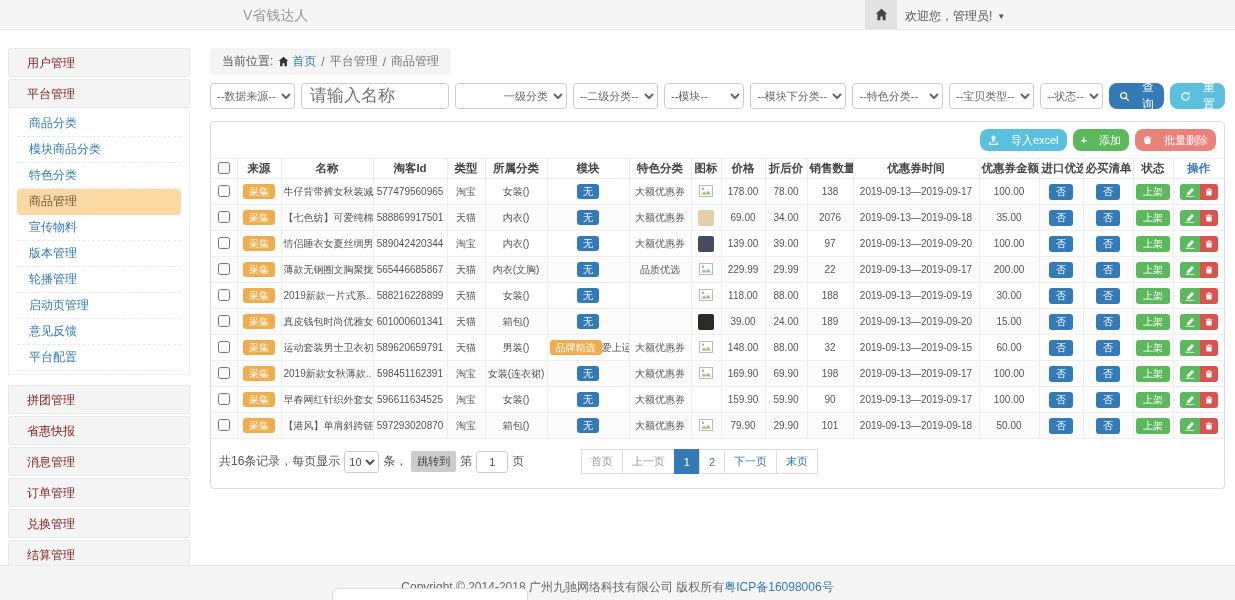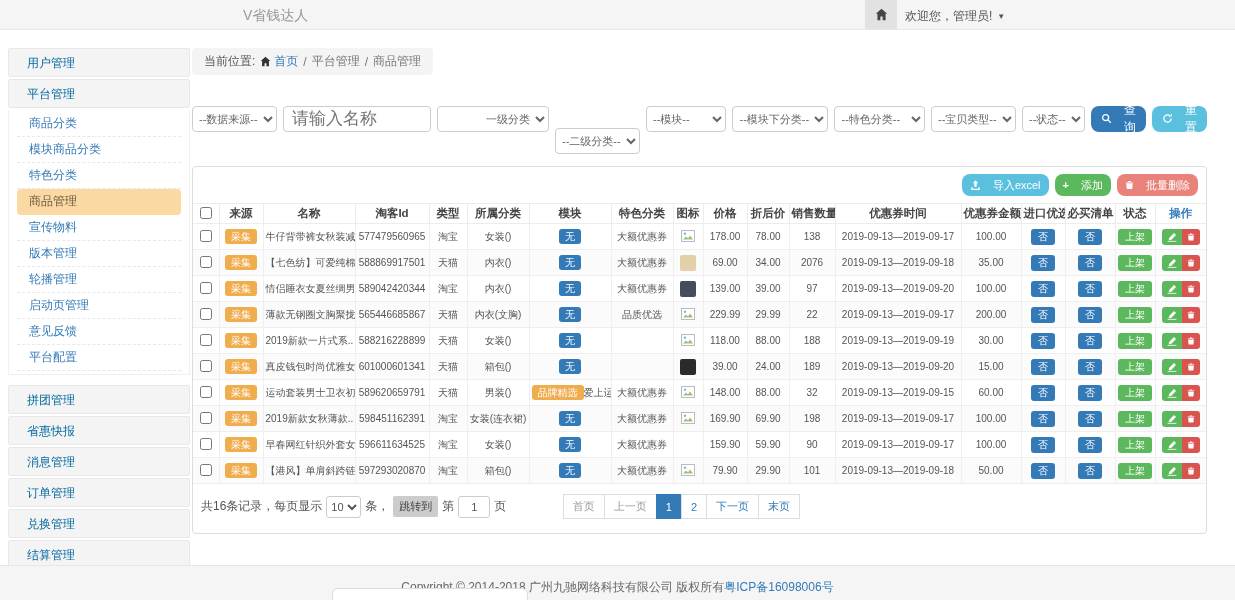--- a/index.html
+++ b/index.html
@@ -9,27 +9,27 @@
   
   .topbar { position:absolute; top:0; left:0; right:0; height:30px; background:#f5f5f5; border-bottom:1px solid #e7e7e7; }
   .app-title { position:absolute; left:243px; top:7px; font-size:14px; color:#9a9a9a; }
   .home-box { position:absolute; left:865px; top:0; width:32px; height:29px; background:#e2e2e2; display:flex; align-items:center; justify-content:center; cursor:pointer; }
   .welcome { position:absolute; left:905px; top:8px; font-size:12px; color:#555; cursor:pointer; display:flex; align-items:center; gap:5px; }
   .caret { font-size:8px; color:#555; }
 
   
   .sidebar { position:absolute; left:8px; top:48px; width:182px; font-size:12px; }
   .sidebar-title { color:#337ab7; font-weight:bold; font-size:14px; padding:10px 6px 12px 6px; }
-  .group-item { height:29px; line-height:28px; background:#f4f4f4; border:1px solid #e8e8e8; border-radius:2px; padding-left:18px; color:#0369a1; margin-bottom:2px; cursor:pointer; }
+  .group-item { height:29px; line-height:28px; background:#f4f4f4; border:1px solid #e8e8e8; border-radius:2px; padding-left:18px; color:#7f1d1d; margin-bottom:2px; cursor:pointer; }
   .submenu { background:#fff; border:1px solid #f0f0f0; border-top:none; padding:1px 8px 3px 8px; margin-bottom:10px; }
   .sub-item { height:26px; line-height:25px; padding-left:12px; color:#337ab7; border-bottom:1px dashed #e8e8e8; cursor:pointer; }
   .sub-item.active { background:#fbd9a2; border-radius:4px; color:#6b5b42; border-bottom-color:transparent; }
 
   
-  .main { position:absolute; left:192px; top:48px; width:1015px; }
+  .main { position:absolute; left:210px; top:48px; width:1015px; }
   .breadcrumb { display:inline-flex; align-items:center; gap:5px; background:#f4f4f4; border-radius:4px; padding:5px 12px; font-size:12px; color:#777; margin-bottom:8px; }
   .breadcrumb .loc { color:#555; }
   .breadcrumb a { color:#337ab7; text-decoration:none; cursor:pointer; display:inline-flex; align-items:center; gap:3px; }
 
   .filters { display:flex; align-items:center; gap:6px; margin-bottom:12px; }
   .filters select { height:26px; border:1px solid #ccc; border-radius:4px; background:#fff; color:#666; font-size:11px; padding:0 2px; font-family:inherit; }
   .filters input[type=text] { height:26px; width:148px; border:1px solid #ccc; border-radius:4px; font-size:17px; padding:0 8px; color:#555; font-family:inherit; }
 
   .btn { display:inline-flex; align-items:center; justify-content:flex-start; gap:12px; border:none; border-radius:8px; color:#fff; font-size:12px; height:26px; padding:0 10px; cursor:pointer; font-family:inherit; }
   .btn-primary { background:#337ab7; }
@@ -137,21 +137,21 @@
       <span>/</span>
       <span>平台管理</span>
       <span>/</span>
       <span>商品管理</span>
     </div>
 
     <div class="filters" id="filters">
       <select style="width: 105px;"><option>--数据来源--</option></select>
         <input type="text" id="name-input" placeholder="请输入名称" style="">
       <select style="width: 112px; padding-left: 44px;"><option>一级分类</option></select>
-        <select style="width: 102px; margin-top: 45px;"><option>--二级分类--</option></select>
+        <select style="width: 102px;"><option>--二级分类--</option></select>
         <select style="width: 110px;"><option>--模块--</option></select>
         <select style="width: 118px;"><option>--模块下分类--</option></select>
         <select style="width: 124px;"><option>--特色分类--</option></select>
         <select style="width: 106px;"><option>--宝贝类型--</option></select>
         <select style="width: 82px;"><option>--状态--</option></select>
         <button class="btn btn-primary" id="search-btn">
         <span class="ic">
           <svg viewBox="0 0 16 16" width="11" height="11">
               <circle cx="6.7" cy="6.7" r="4.4" fill="none" stroke="#fff" stroke-width="1.8"></circle>
               <path d="M10.2 10.2L14.3 14.3" stroke="#fff" stroke-width="1.8"></path>

